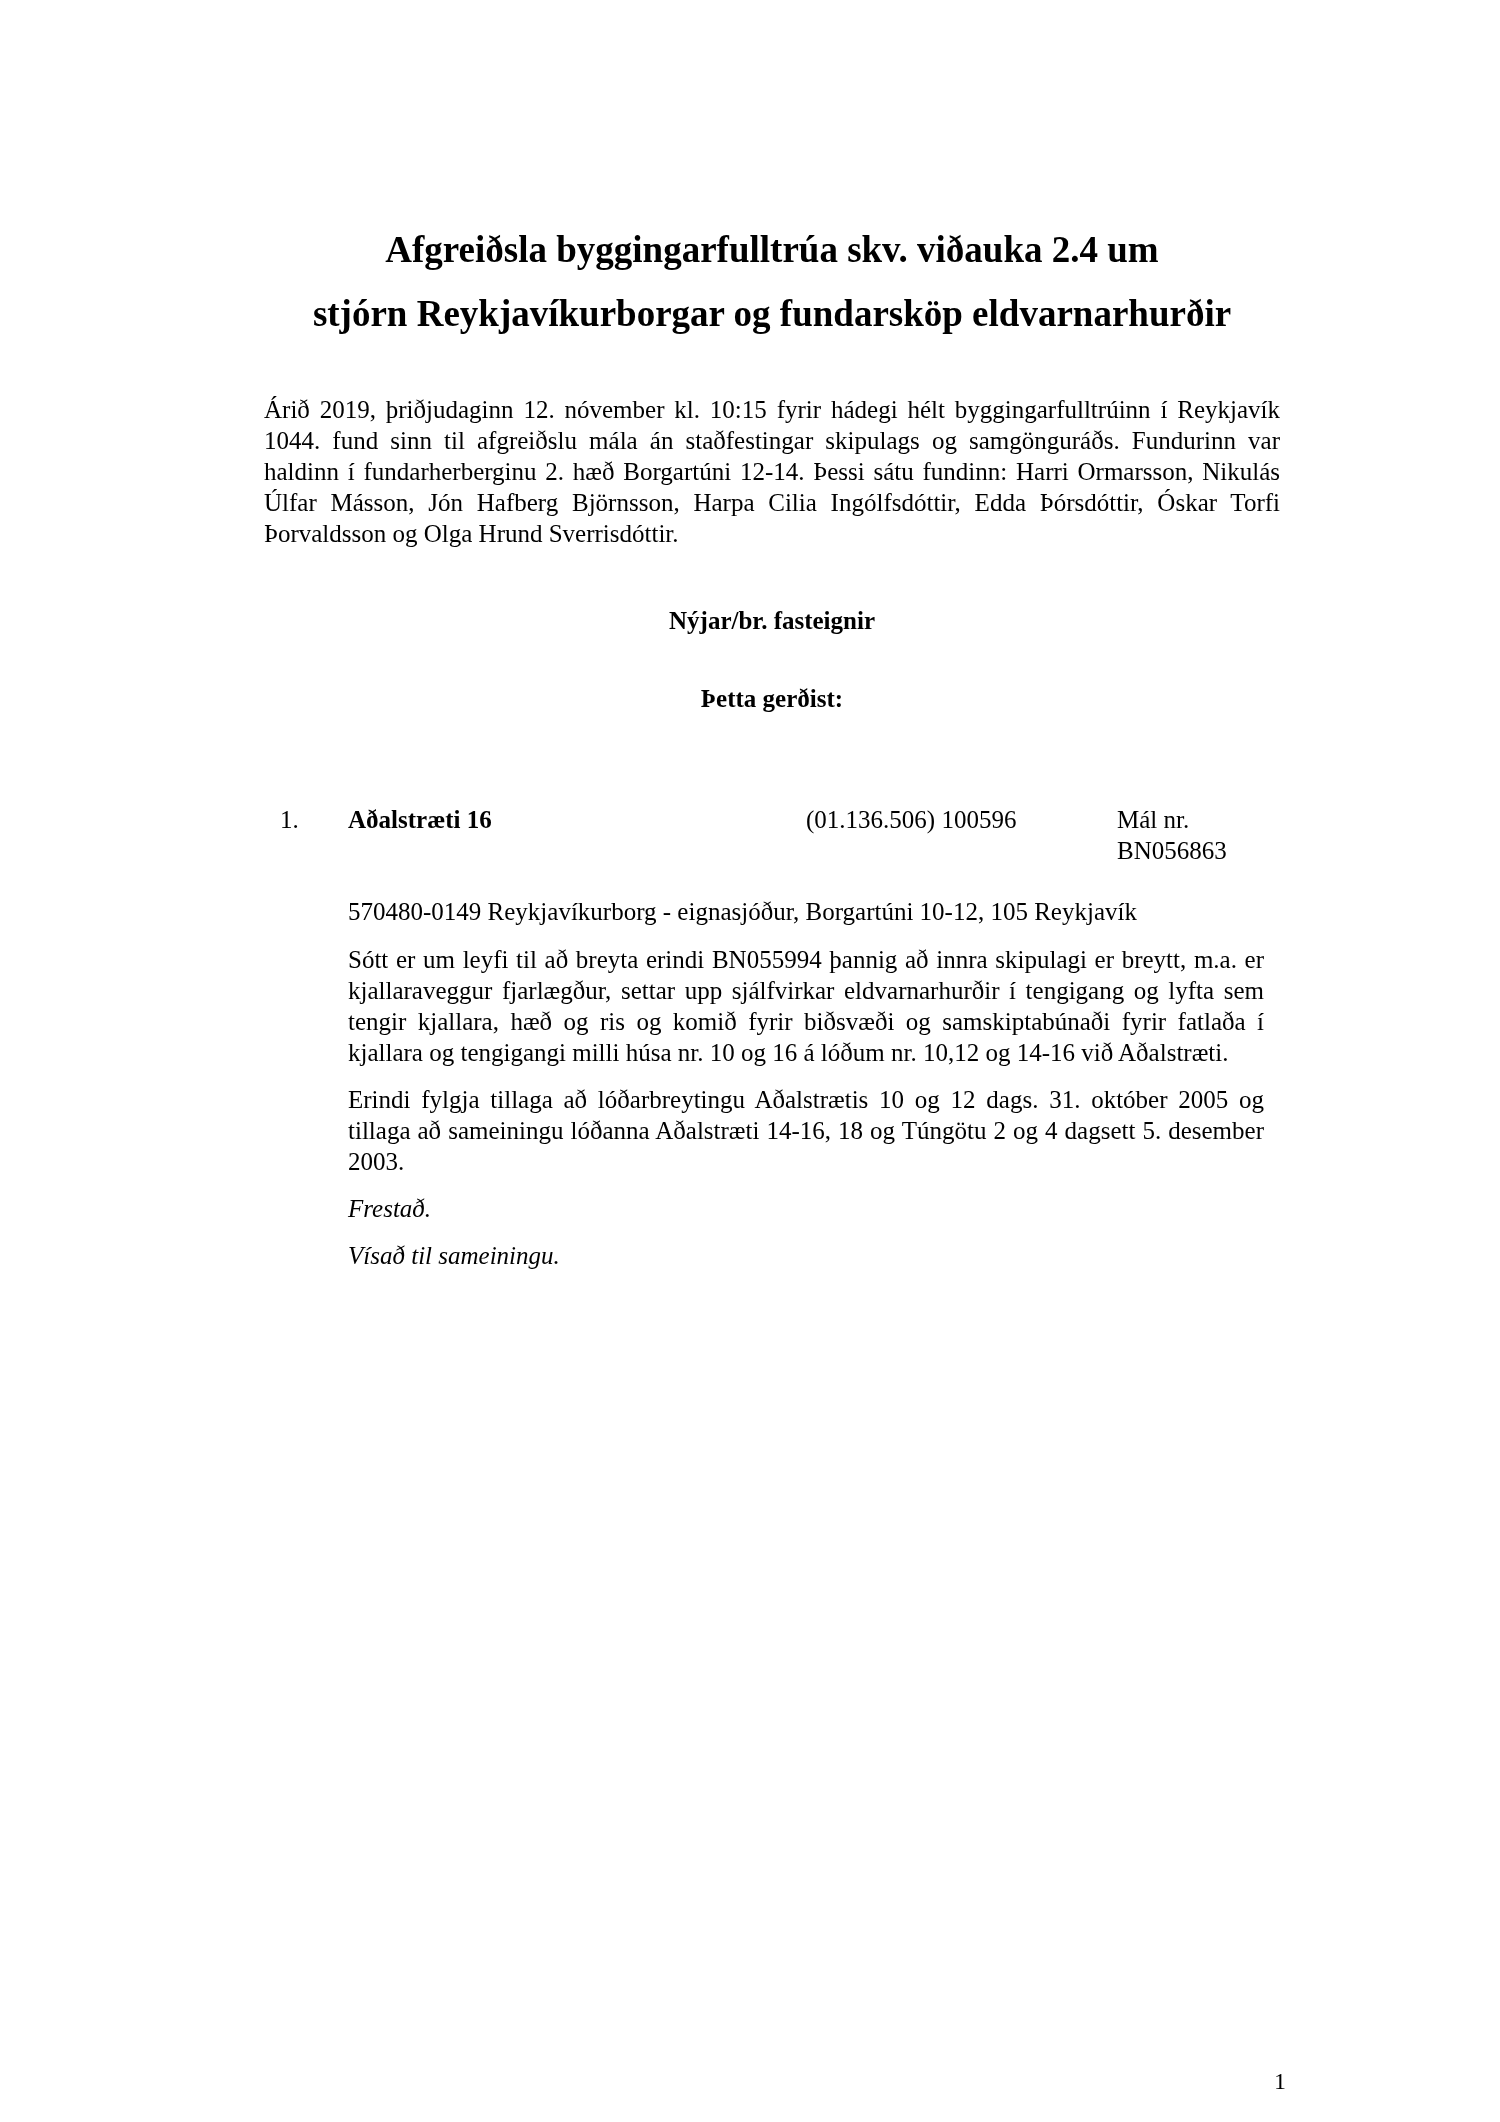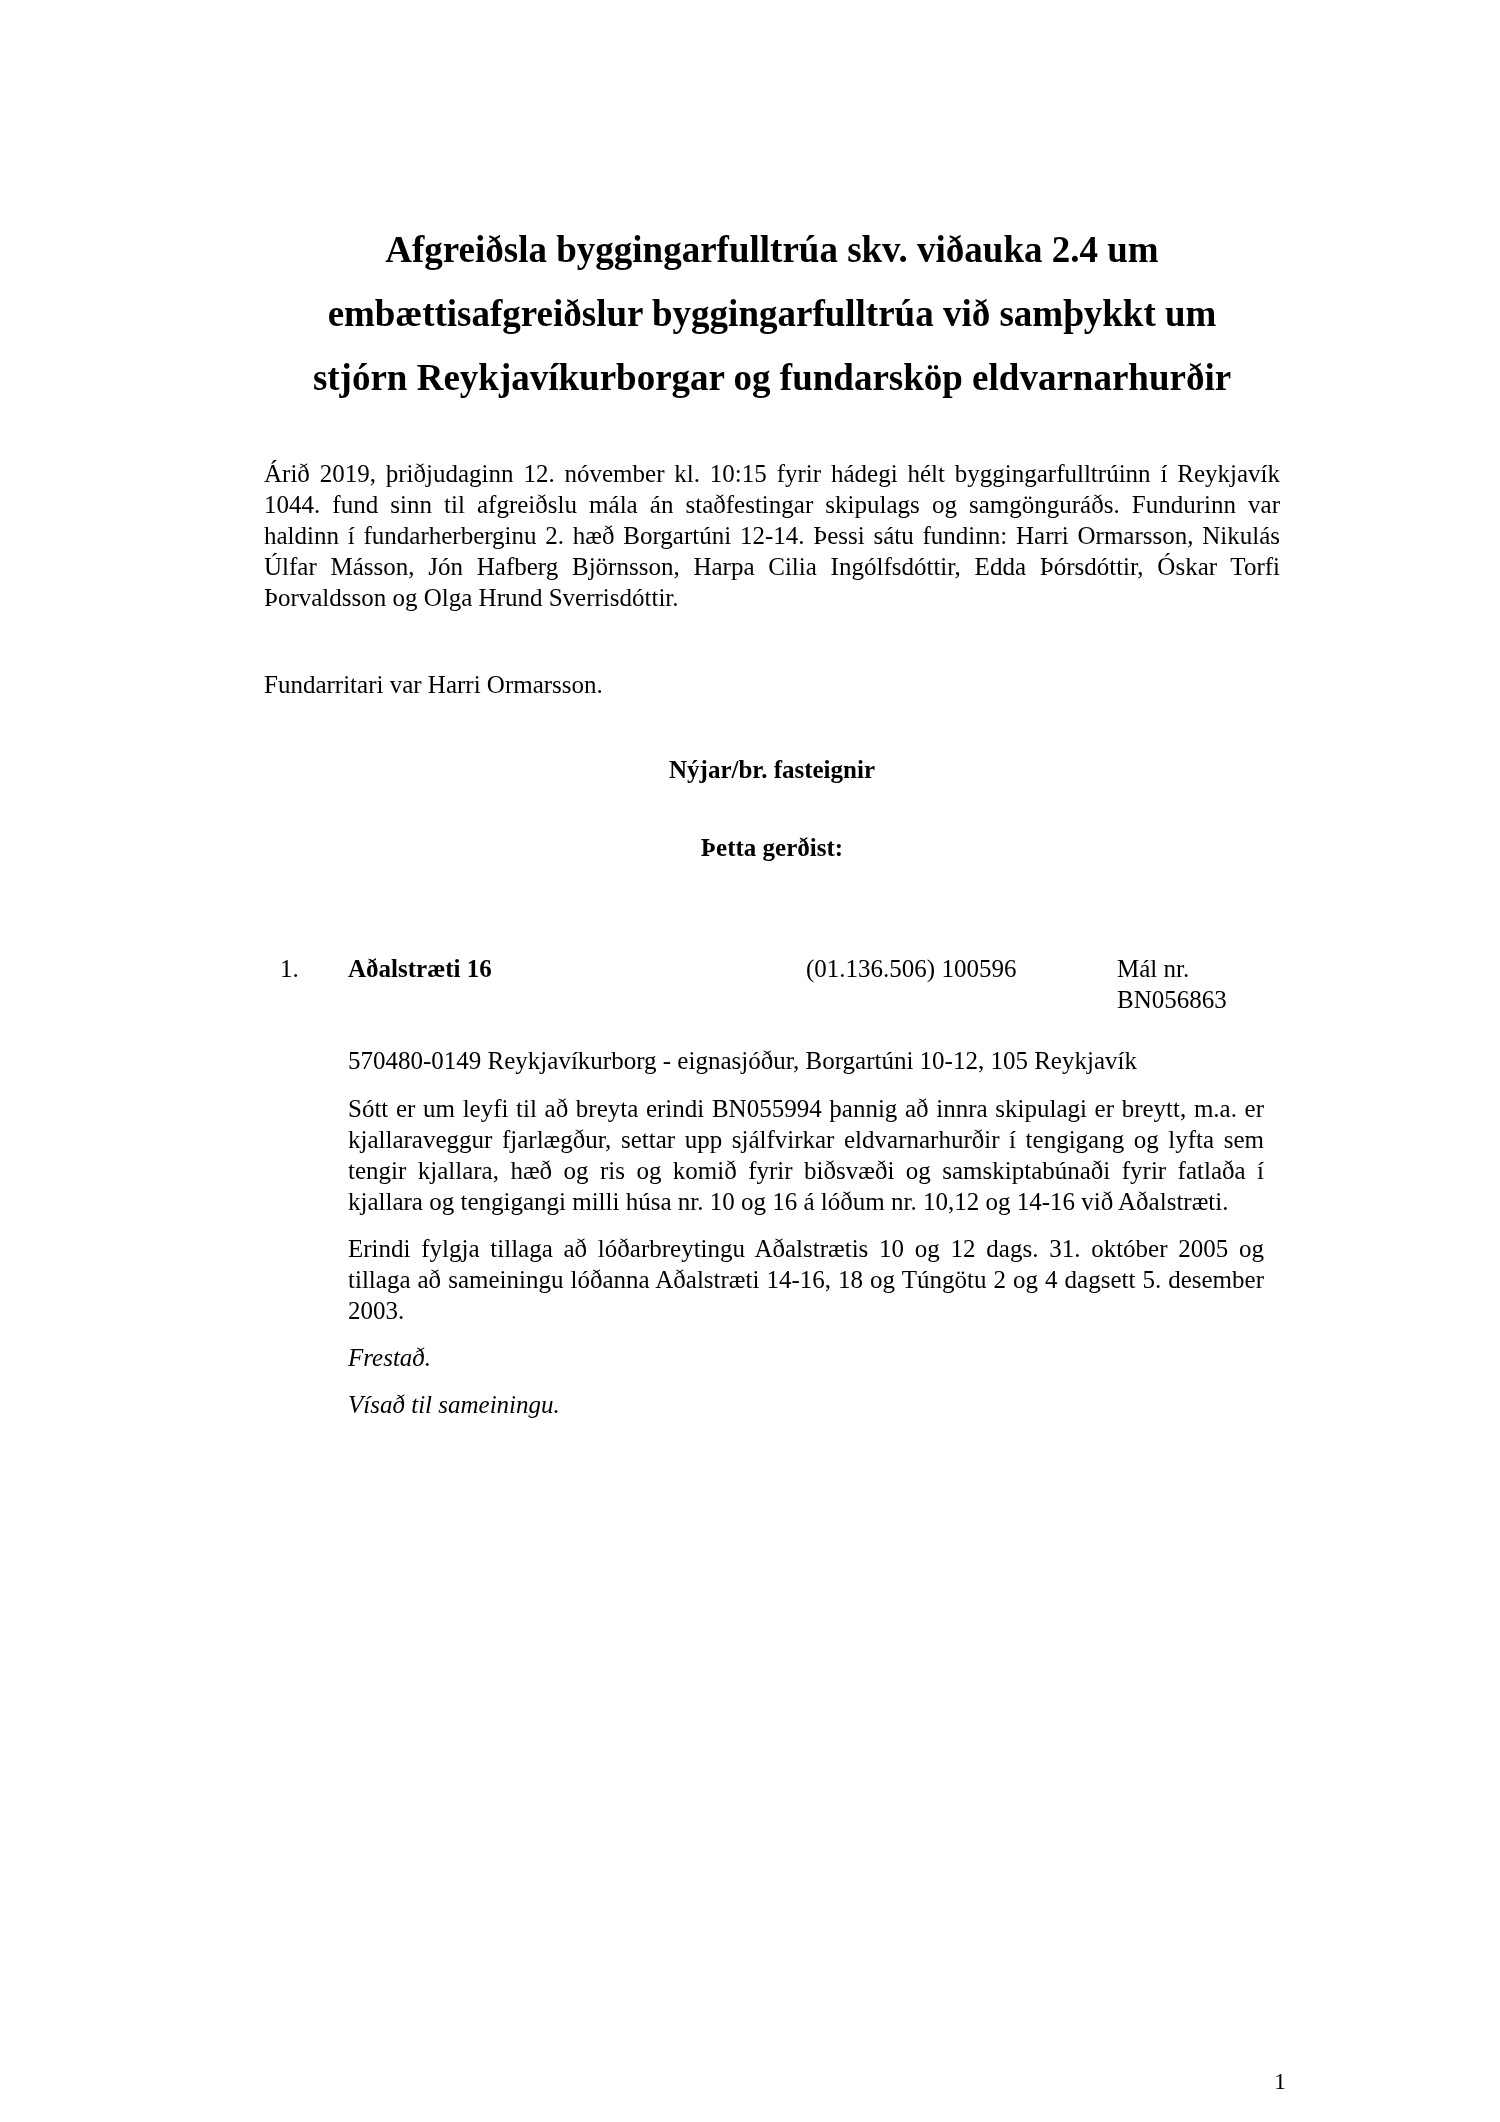--- a/index.html
+++ b/index.html
@@ -64,27 +64,25 @@
   }
 </style>
 </head>
 <body>
 
 <div class="page">
   <div class="content">
 
     <h1 class="title">
       <span class="title-line">Afgreiðsla byggingarfulltrúa skv. viðauka 2.4 um</span>
-      <span class="title-line">embættisafgreiðslur byggingarfulltrúa við samþykkt um</span>
       <span class="title-line">stjórn Reykjavíkurborgar og fundarsköp eldvarnarhurðir</span>
     </h1>
 
     <p class="intro">Árið 2019, þriðjudaginn 12. nóvember kl. 10:15 fyrir hádegi hélt byggingarfulltrúinn í Reykjavík 1044. fund sinn til afgreiðslu mála án staðfestingar skipulags og samgönguráðs. Fundurinn var haldinn í fundarherberginu 2. hæð Borgartúni 12-14. Þessi sátu fundinn: Harri Ormarsson, Nikulás Úlfar Másson, Jón Hafberg Björnsson, Harpa Cilia Ingólfsdóttir, Edda Þórsdóttir, Óskar Torfi Þorvaldsson og Olga Hrund Sverrisdóttir.</p>
 
-    <p class="secretary">Fundarritari var Harri Ormarsson.</p>
 
     <div class="center-heading heading-section">Nýjar/br. fasteignir</div>
 
     <div class="center-heading heading-happened">Þetta gerðist:</div>
 
     <div class="case-item">
       <div class="case-header">
         <span class="case-index">1.</span>
         <span class="case-address">Aðalstræti 16</span>
         <span class="case-reference">(01.136.506) 100596</span>

